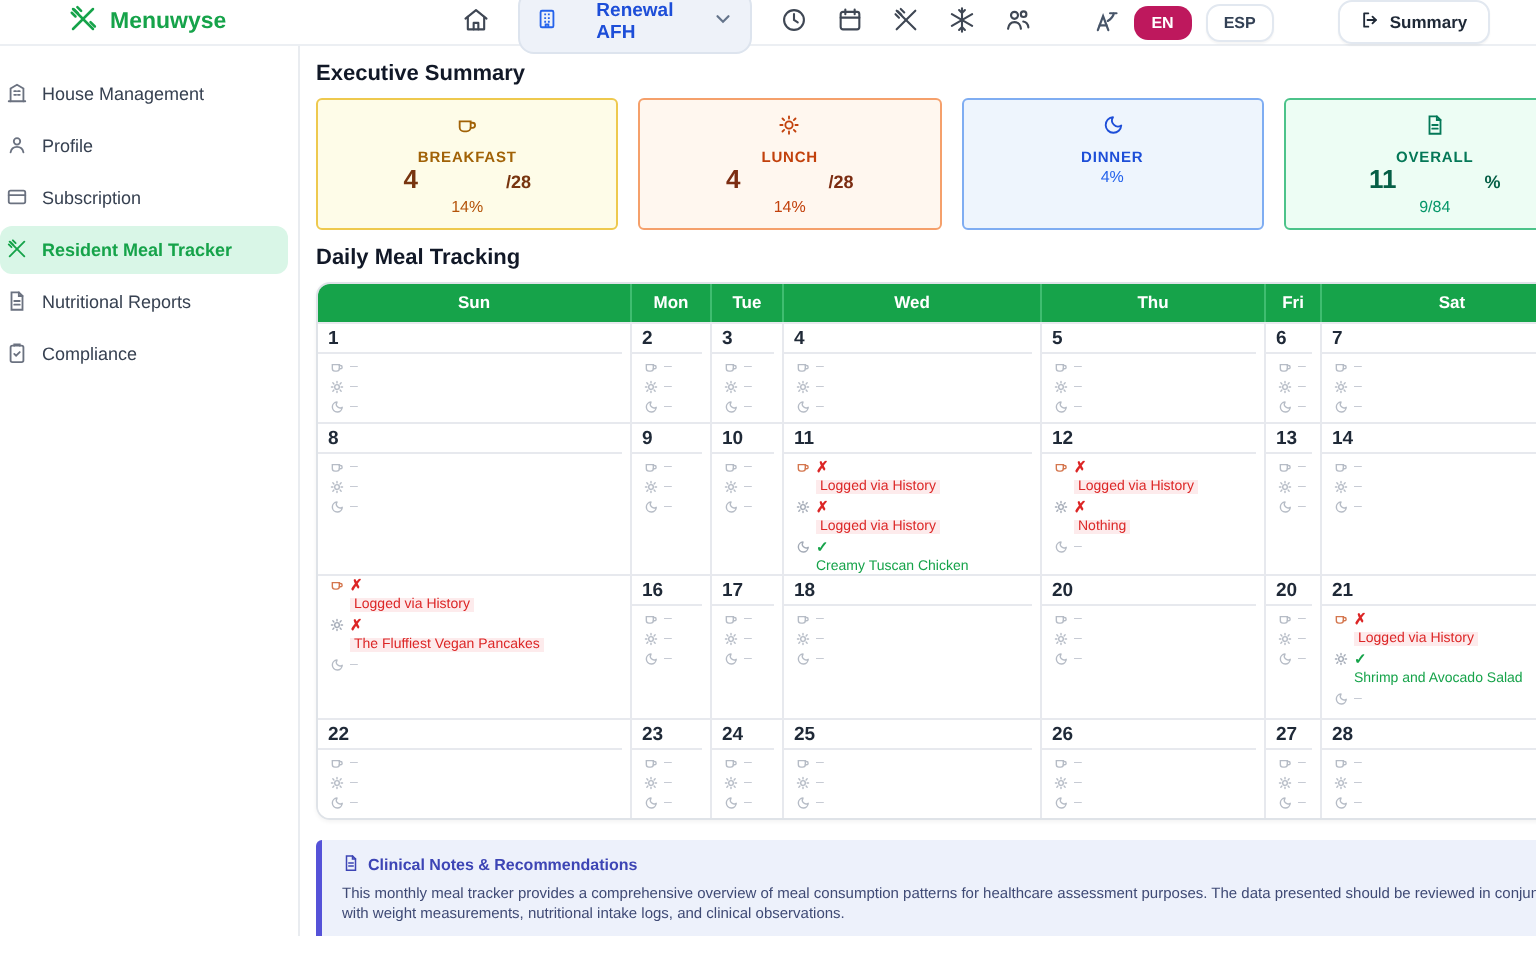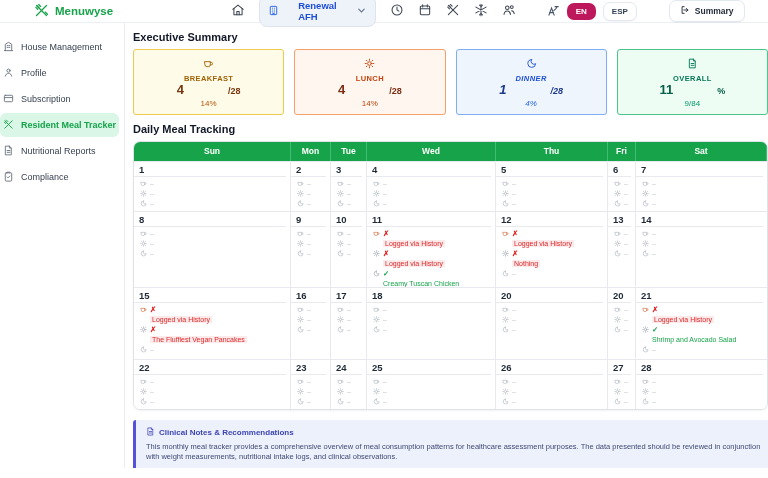--- a/index.html
+++ b/index.html
@@ -24,21 +24,21 @@
     font-size:8px; font-weight:bold; cursor:pointer; }
   .lang-off { background:#fff; color:#334155; border:1px solid #e2e8f0; border-radius:7px;
     padding:4px 8px; font-size:8px; font-weight:bold; cursor:pointer; box-shadow:0 1px 1px rgba(0,0,0,.04); }
   .logout-btn { display:flex; align-items:center; gap:5px; background:#fff; border:1px solid #e2e8f0;
     border-radius:7px; padding:4px 10px; font-size:8.5px; font-weight:bold; color:#1f2937;
     margin-left:16px; cursor:pointer; box-shadow:0 1px 1px rgba(0,0,0,.04); }
   .logout-btn svg { width:10px; height:10px; }
 
   
   .shell { display:flex; height:445px; }
-  .sidebar { width:125px; border-right:1px solid #e9ecf0; padding-top:10px; flex:none; }
+  .sidebar { width:150px; border-right:1px solid #e9ecf0; padding-top:10px; flex:none; }
   .side-item { display:flex; align-items:center; gap:7px; height:24px; margin:2px 5px 2px 0;
     padding-left:3px; font-size:9px; color:#374151; border-radius:6px; cursor:pointer; }
   .side-item svg { width:11px; height:11px; flex:none; color:#6b7280; }
   .side-item.active { background:#d9f6e7; color:#16a34a; font-weight:bold; }
   .side-item.active svg { color:#16a34a; }
 
   .main { flex:1; padding:6px 0 0 8px; overflow:hidden; }
   .sect-title { font-size:11px; font-weight:bold; color:#111827; margin:2px 0 6px; }
 
   
@@ -48,21 +48,21 @@
   .card .clabel { font-size:7.5px; font-weight:bold; letter-spacing:.4px; margin-top:1px; }
   .card .cvalue { font-size:13px; font-weight:bold; line-height:1.15; }
   .card .cvalue .small { font-size:9px;padding-left:44px; }
   .card .csub { font-size:8px; margin-top:1px; }
   .card.amber { background:#fefce8; border:1.5px solid #eec94e; }
   .card.amber .cicon, .card.amber .clabel { color:#a16207; }
   .card.amber .cvalue { color:#78350f; } .card.amber .csub { color:#b45309; }
   .card.orange { background:#fff7ef; border:1.5px solid #f5a06b; }
   .card.orange .cicon, .card.orange .clabel { color:#c2410c; }
   .card.orange .cvalue { color:#7c2d12; } .card.orange .csub { color:#c2410c; }
-  .card.blue { background:#eef5fd; border:1.5px solid #7fadf2;font-style:italic; }
+  .card.blue { background:#eef5fd; border:1.5px solid #7fadf2; }
   .card.blue .cicon, .card.blue .clabel { color:#1d4ed8; }
   .card.blue .cvalue { color:#1e3a8a; } .card.blue .csub { color:#2563eb; }
   .card.green { background:#edfdf4; border:1.5px solid #4cc38a; }
   .card.green .cicon, .card.green .clabel { color:#047857; }
   .card.green .cvalue { color:#065f46; } .card.green .csub { color:#059669; }
 
   
   .cal-wrap { width:635px; border:1px solid #dfe3e8; border-radius:7px; overflow:hidden;
     box-shadow:0 1px 2px rgba(0,0,0,.05); }
   .cal-grid { display:grid; grid-template-columns:157px 40px 36px 129px 112px 28px 1fr;
@@ -257,21 +257,20 @@
             </svg></div>
         <div class="clabel">LUNCH</div>
         <div class="cvalue"><span>4</span><span class="small">/28</span></div>
         <div class="csub">14%</div>
       </div>
       <div class="card blue">
         <div class="cicon"><svg viewBox="0 0 24 24" fill="none" stroke="currentColor" stroke-width="2" stroke-linecap="round" stroke-linejoin="round">
               <path d="M12 3.5a6.5 6.5 0 009 9A8.5 8.5 0 1112 3.5z"></path>
             </svg></div>
         <div class="clabel">DINNER</div>
-        <div class="cvalue"><span>1</span><span class="small">/28</span></div>
         <div class="csub">4%</div>
       </div>
       <div class="card green">
         <div class="cicon"><svg viewBox="0 0 24 24" fill="none" stroke="currentColor" stroke-width="2" stroke-linecap="round">
               <path d="M6 2.5h8l4 4V21.5H6z"></path>
               <path d="M14 2.5v4h4"></path>
               <path d="M9 12h6M9 16h6"></path>
             </svg></div>
         <div class="clabel">OVERALL</div>
         <div class="cvalue"><span>11</span><span class="small">%</span></div>
@@ -612,21 +611,20 @@
               <span class="dash">–</span>
             </div>
             <div class="meal-line">
               <svg class="" viewBox="0 0 24 24" fill="none" stroke="currentColor" stroke-width="2.4" stroke-linecap="round" stroke-linejoin="round">
                 <path d="M12 3.5a6.5 6.5 0 009 9A8.5 8.5 0 1112 3.5z"></path>
               </svg>
               <span class="dash">–</span>
             </div>
           </div>
           <div class="day-cell">
-            <div class="day-num">15</div>
             <div class="meal-line">
               <svg class="icon-b" viewBox="0 0 24 24" fill="none" stroke="currentColor" stroke-width="2.4" stroke-linecap="round">
                 <path d="M4 8h12v6.5A4.5 4.5 0 0111.5 19h-3A4.5 4.5 0 014 14.5z"></path>
                 <path d="M16 9.5h2a2.8 2.8 0 010 5.6h-2"></path>
               </svg>
               <span class="mark x">✗</span>
             </div>
             <div class="meal-text bad"><span>Logged via History</span></div>
             <div class="meal-line">
               <svg class="icon-n" viewBox="0 0 24 24" fill="none" stroke="currentColor" stroke-width="2.4" stroke-linecap="round">

